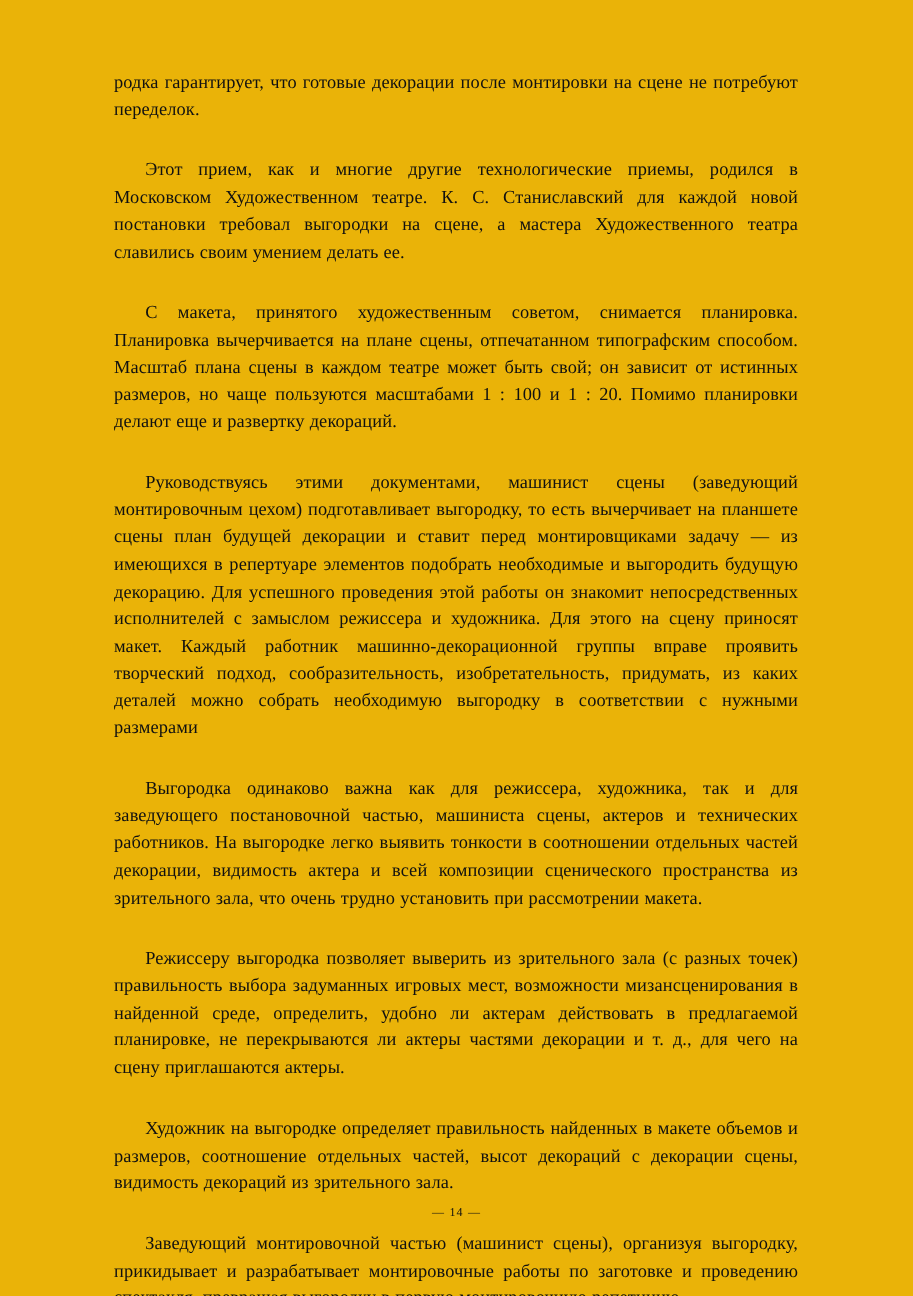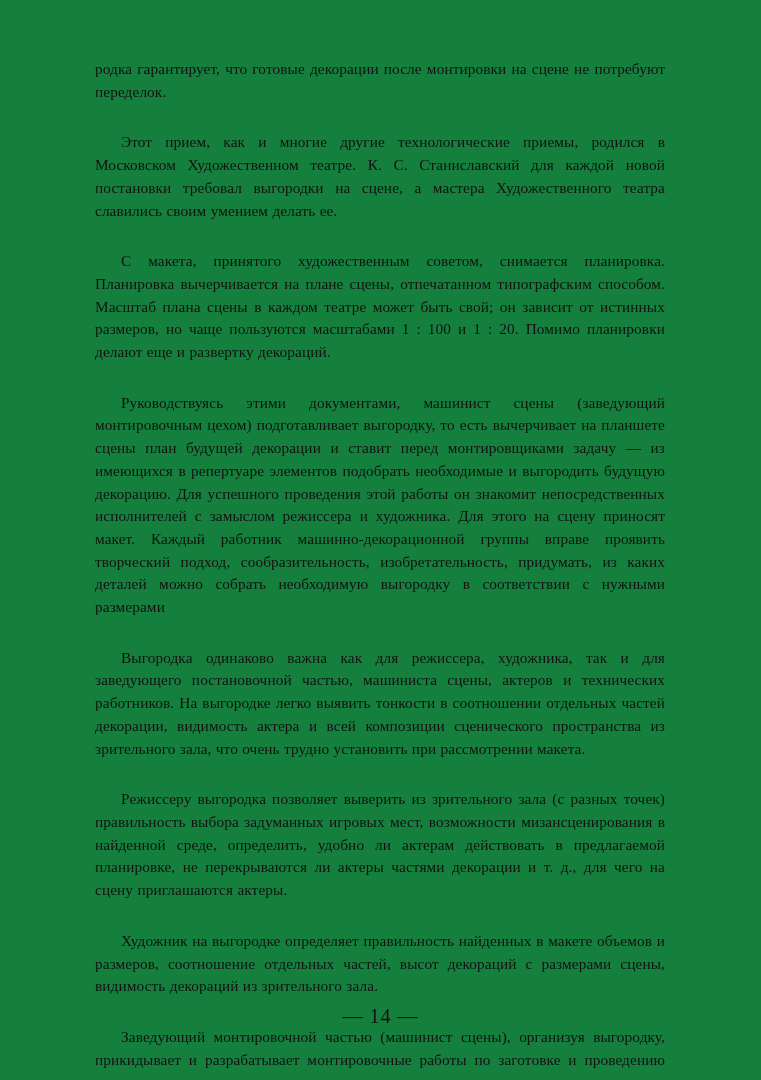--- a/index.html
+++ b/index.html
@@ -13,21 +13,21 @@
     font-family: "Liberation Serif", "DejaVu Serif", serif;
     color: #111111;
     position: relative;
     overflow: hidden;
   }
   .page {
     position: absolute;
     left: 0; top: 0;
     width: 761px;
     height: 1080px;
-    background: #15803d;
+    background: #eab308;
   }
   .text-block {
     position: absolute;
     left: 95px;
     top: 58px;
     width: 570px;
   }
   p {
     margin: 0;
     font-size: 15.3px;
@@ -41,32 +41,32 @@
   p.indent {
     text-indent: 26px;
     margin-top: 28px;
   }
   .page-number {
     position: absolute;
     left: 0;
     top: 1005px;
     width: 761px;
     text-align: center;
-    font-size: 20px;
+    font-size: 10px;
     letter-spacing: 1px;
   }
 </style>
 </head>
 <body>
 
 <div class="page">
   <div class="text-block">
     <p class="">родка гарантирует, что готовые декорации после монтировки на сцене не потребуют переделок.</p>
     <p class="indent">Этот прием, как и многие другие технологические приемы, родился в Московском Художественном театре. К. С. Станиславский для каждой новой постановки требовал выгородки на сцене, а мастера Художественного театра славились своим умением делать ее.</p>
     <p class="indent">С макета, принятого художественным советом, снимается планировка. Планировка вычерчивается на плане сцены, отпечатанном типографским способом. Масштаб плана сцены в каждом театре может быть свой; он зависит от истинных размеров, но чаще пользуются масштабами 1 : 100 и 1 : 20. Помимо планировки делают еще и развертку декораций.</p>
     <p class="indent">Руководствуясь этими документами, машинист сцены (заведующий монтировочным цехом) подготавливает выгородку, то есть вычерчивает на планшете сцены план будущей декорации и ставит перед монтировщиками задачу — из имеющихся в репертуаре элементов подобрать необходимые и выгородить будущую декорацию. Для успешного проведения этой работы он знакомит непосредственных исполнителей с замыслом режиссера и художника. Для этого на сцену приносят макет. Каждый работник машинно-декорационной группы вправе проявить творческий подход, сообразительность, изобретательность, придумать, из каких деталей можно собрать необходимую выгородку в соответствии с нужными размерами</p>
     <p class="indent">Выгородка одинаково важна как для режиссера, художника, так и для заведующего постановочной частью, машиниста сцены, актеров и технических работников. На выгородке легко выявить тонкости в соотношении отдельных частей декорации, видимость актера и всей композиции сценического пространства из зрительного зала, что очень трудно установить при рассмотрении макета.</p>
     <p class="indent">Режиссеру выгородка позволяет выверить из зрительного зала (с разных точек) правильность выбора задуманных игровых мест, возможности мизансценирования в найденной среде, определить, удобно ли актерам действовать в предлагаемой планировке, не перекрываются ли актеры частями декорации и т. д., для чего на сцену приглашаются актеры.</p>
-    <p class="indent">Художник на выгородке определяет правильность найденных в макете объемов и размеров, соотношение отдельных частей, высот декораций с размерами сцены, видимость декораций из зрительного зала.</p>
+    <p class="indent">Художник на выгородке определяет правильность найденных в макете объемов и размеров, соотношение отдельных частей, высот декораций с декорации сцены, видимость декораций из зрительного зала.</p>
     <p class="indent">Заведующий монтировочной частью (машинист сцены), организуя выгородку, прикидывает и разрабатывает монтировочные работы по заготовке и проведению спектакля, превращая выгородку в первую монтировочную репетицию.</p>
   </div>
   <div class="page-number">— 14 —</div>
 </div>
 
 </body></html>

